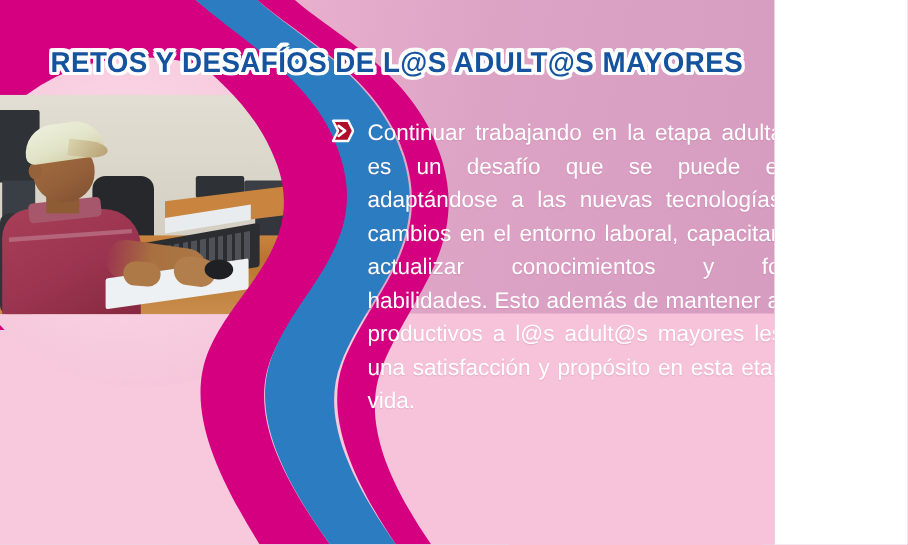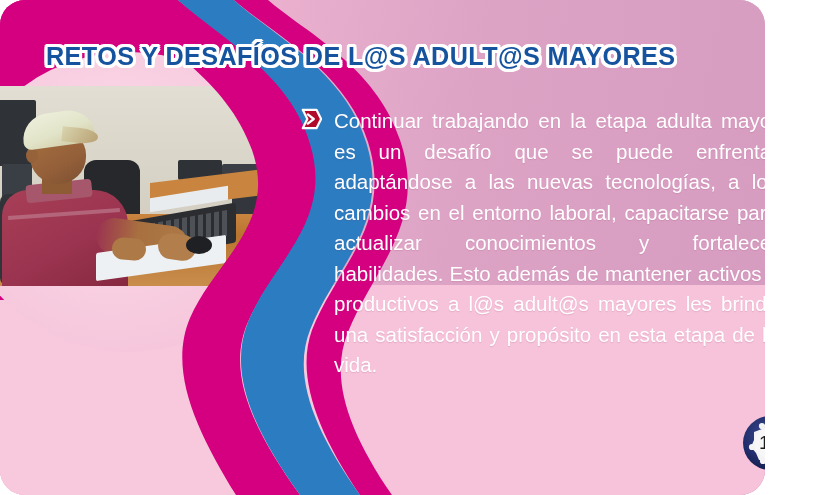--- a/index.html
+++ b/index.html
@@ -1,25 +1,24 @@
 <!DOCTYPE html>
 <html lang="es"><head>
 <meta charset="utf-8">
 <title>Retos y desafíos de l@s adult@s mayores</title>
 <style>
   html,body{margin:0;padding:0;background:#ffffff;}
   *{box-sizing:border-box;}
 
   .slide{
     position:relative;
-    width:765px;height:495px;
+    width:704px;height:495px;
     overflow:hidden;
     font-family:"Liberation Sans","DejaVu Sans",sans-serif;
     background:#d9a0c4;
-    border-radius:25px;
   }
 
   
   .bg-base{
     position:absolute;inset:0;
     background:linear-gradient(100deg,#f3c4da 0%,#edb3d0 26%,#dda3c5 58%,#d69cc0 100%);
   }
   .bg-lower-pink{
     position:absolute;left:0;right:0;top:285px;bottom:0;
     background:#f6c3da;

